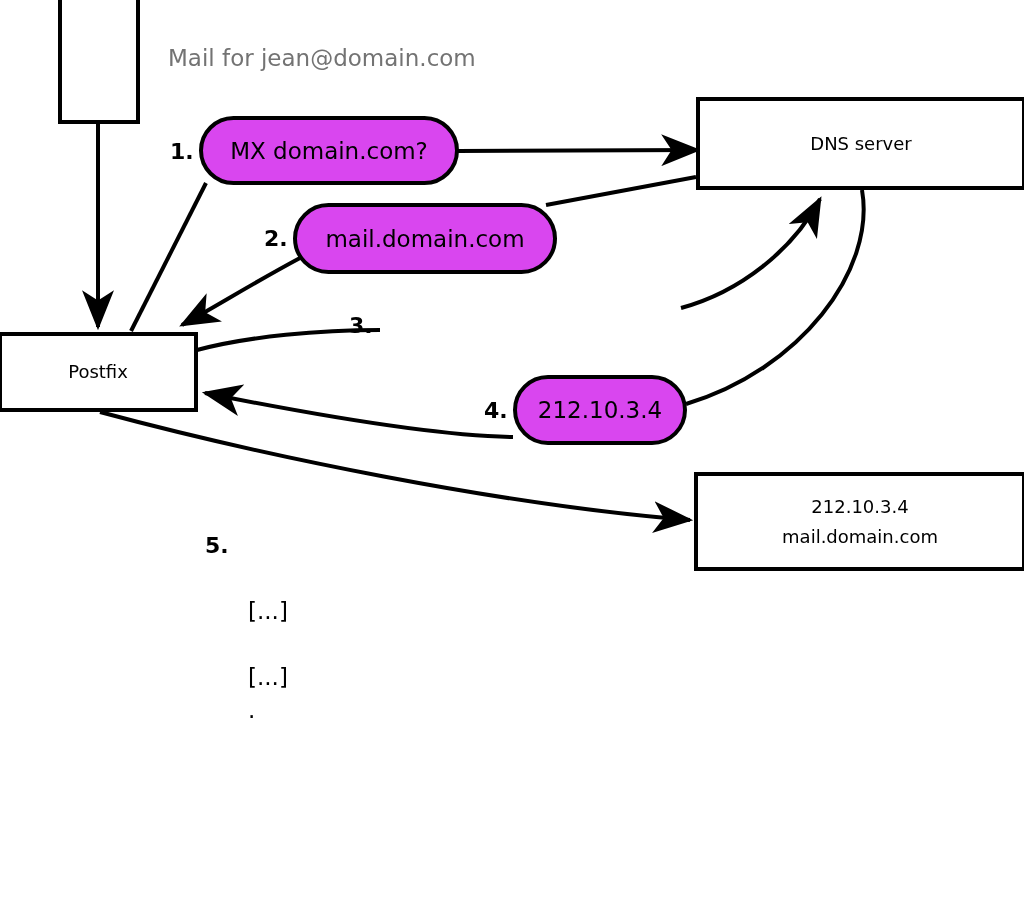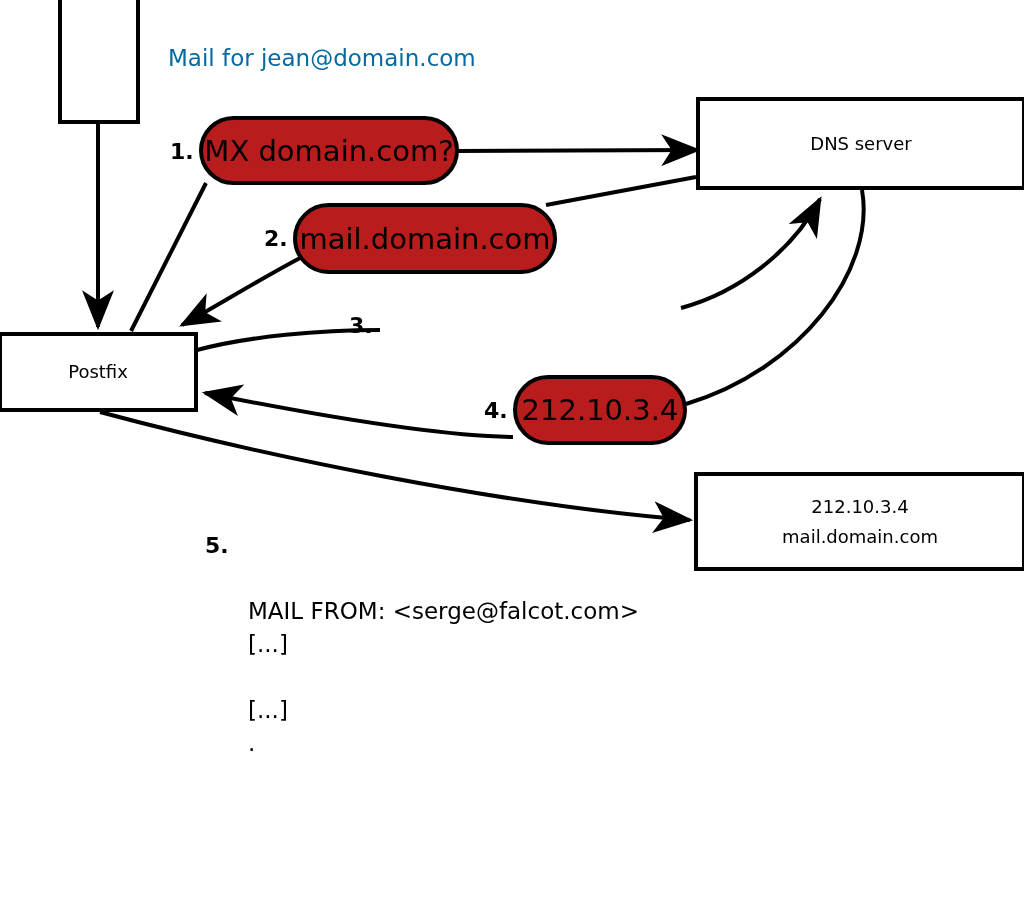--- a/index.html
+++ b/index.html
@@ -37,40 +37,40 @@
   }
   .node-box .line {
     font-size: 18px;
     line-height: 30px;
     white-space: nowrap;
   }
   .bubble {
     position: absolute;
     box-sizing: border-box;
     border: 4px solid #000000;
-    background: #b91c1c;
+    background: #d946ef;
     display: flex;
     align-items: center;
     justify-content: center;
     text-align: left;
     color: #000000;
-    font-size: 29px;
+    font-size: 23px;
     white-space: nowrap;
   }
   .step-num {
     position: absolute;
     font-size: 22px;
     font-weight: bold;
     color: #000000;
     white-space: nowrap;
   }
   .plain-label {
     position: absolute;
     font-size: 23px;
-    color: #0369a1;
+    color: #737373;
     white-space: nowrap;
   }
   .transcript {
     position: absolute;
     color: #000000;
     font-size: 23px;
     line-height: 33px;
     white-space: pre;
   }
   .transcript .blank { display: block; height: 33px; }
@@ -131,15 +131,15 @@
   <div class="step-num" style="left:264px; top:226px;">2.</div>
   <div class="bubble" style="left:293px; top:203px; width:264px; height:71px; border-radius:36px;">mail.domain.com</div>
 
   <div class="step-num" style="left:349px; top:313px;">3.</div>
 
   <div class="step-num" style="left:484px; top:398px;">4.</div>
   <div class="bubble" style="left:513px; top:375px; width:174px; height:70px; border-radius:36px;">212.10.3.4</div>
 
   <div class="step-num" style="left:205px; top:533px;">5.</div>
 
-  <div class="transcript" style="left:248px; top:595px;"><div>MAIL FROM: &lt;serge@falcot.com&gt;</div><div>[...]</div><div class="blank"></div><div>[...]</div><div>.</div></div>
+  <div class="transcript" style="left:248px; top:595px;"><div>[...]</div><div class="blank"></div><div>[...]</div><div>.</div></div>
 
 </div>
 
 </body></html>

